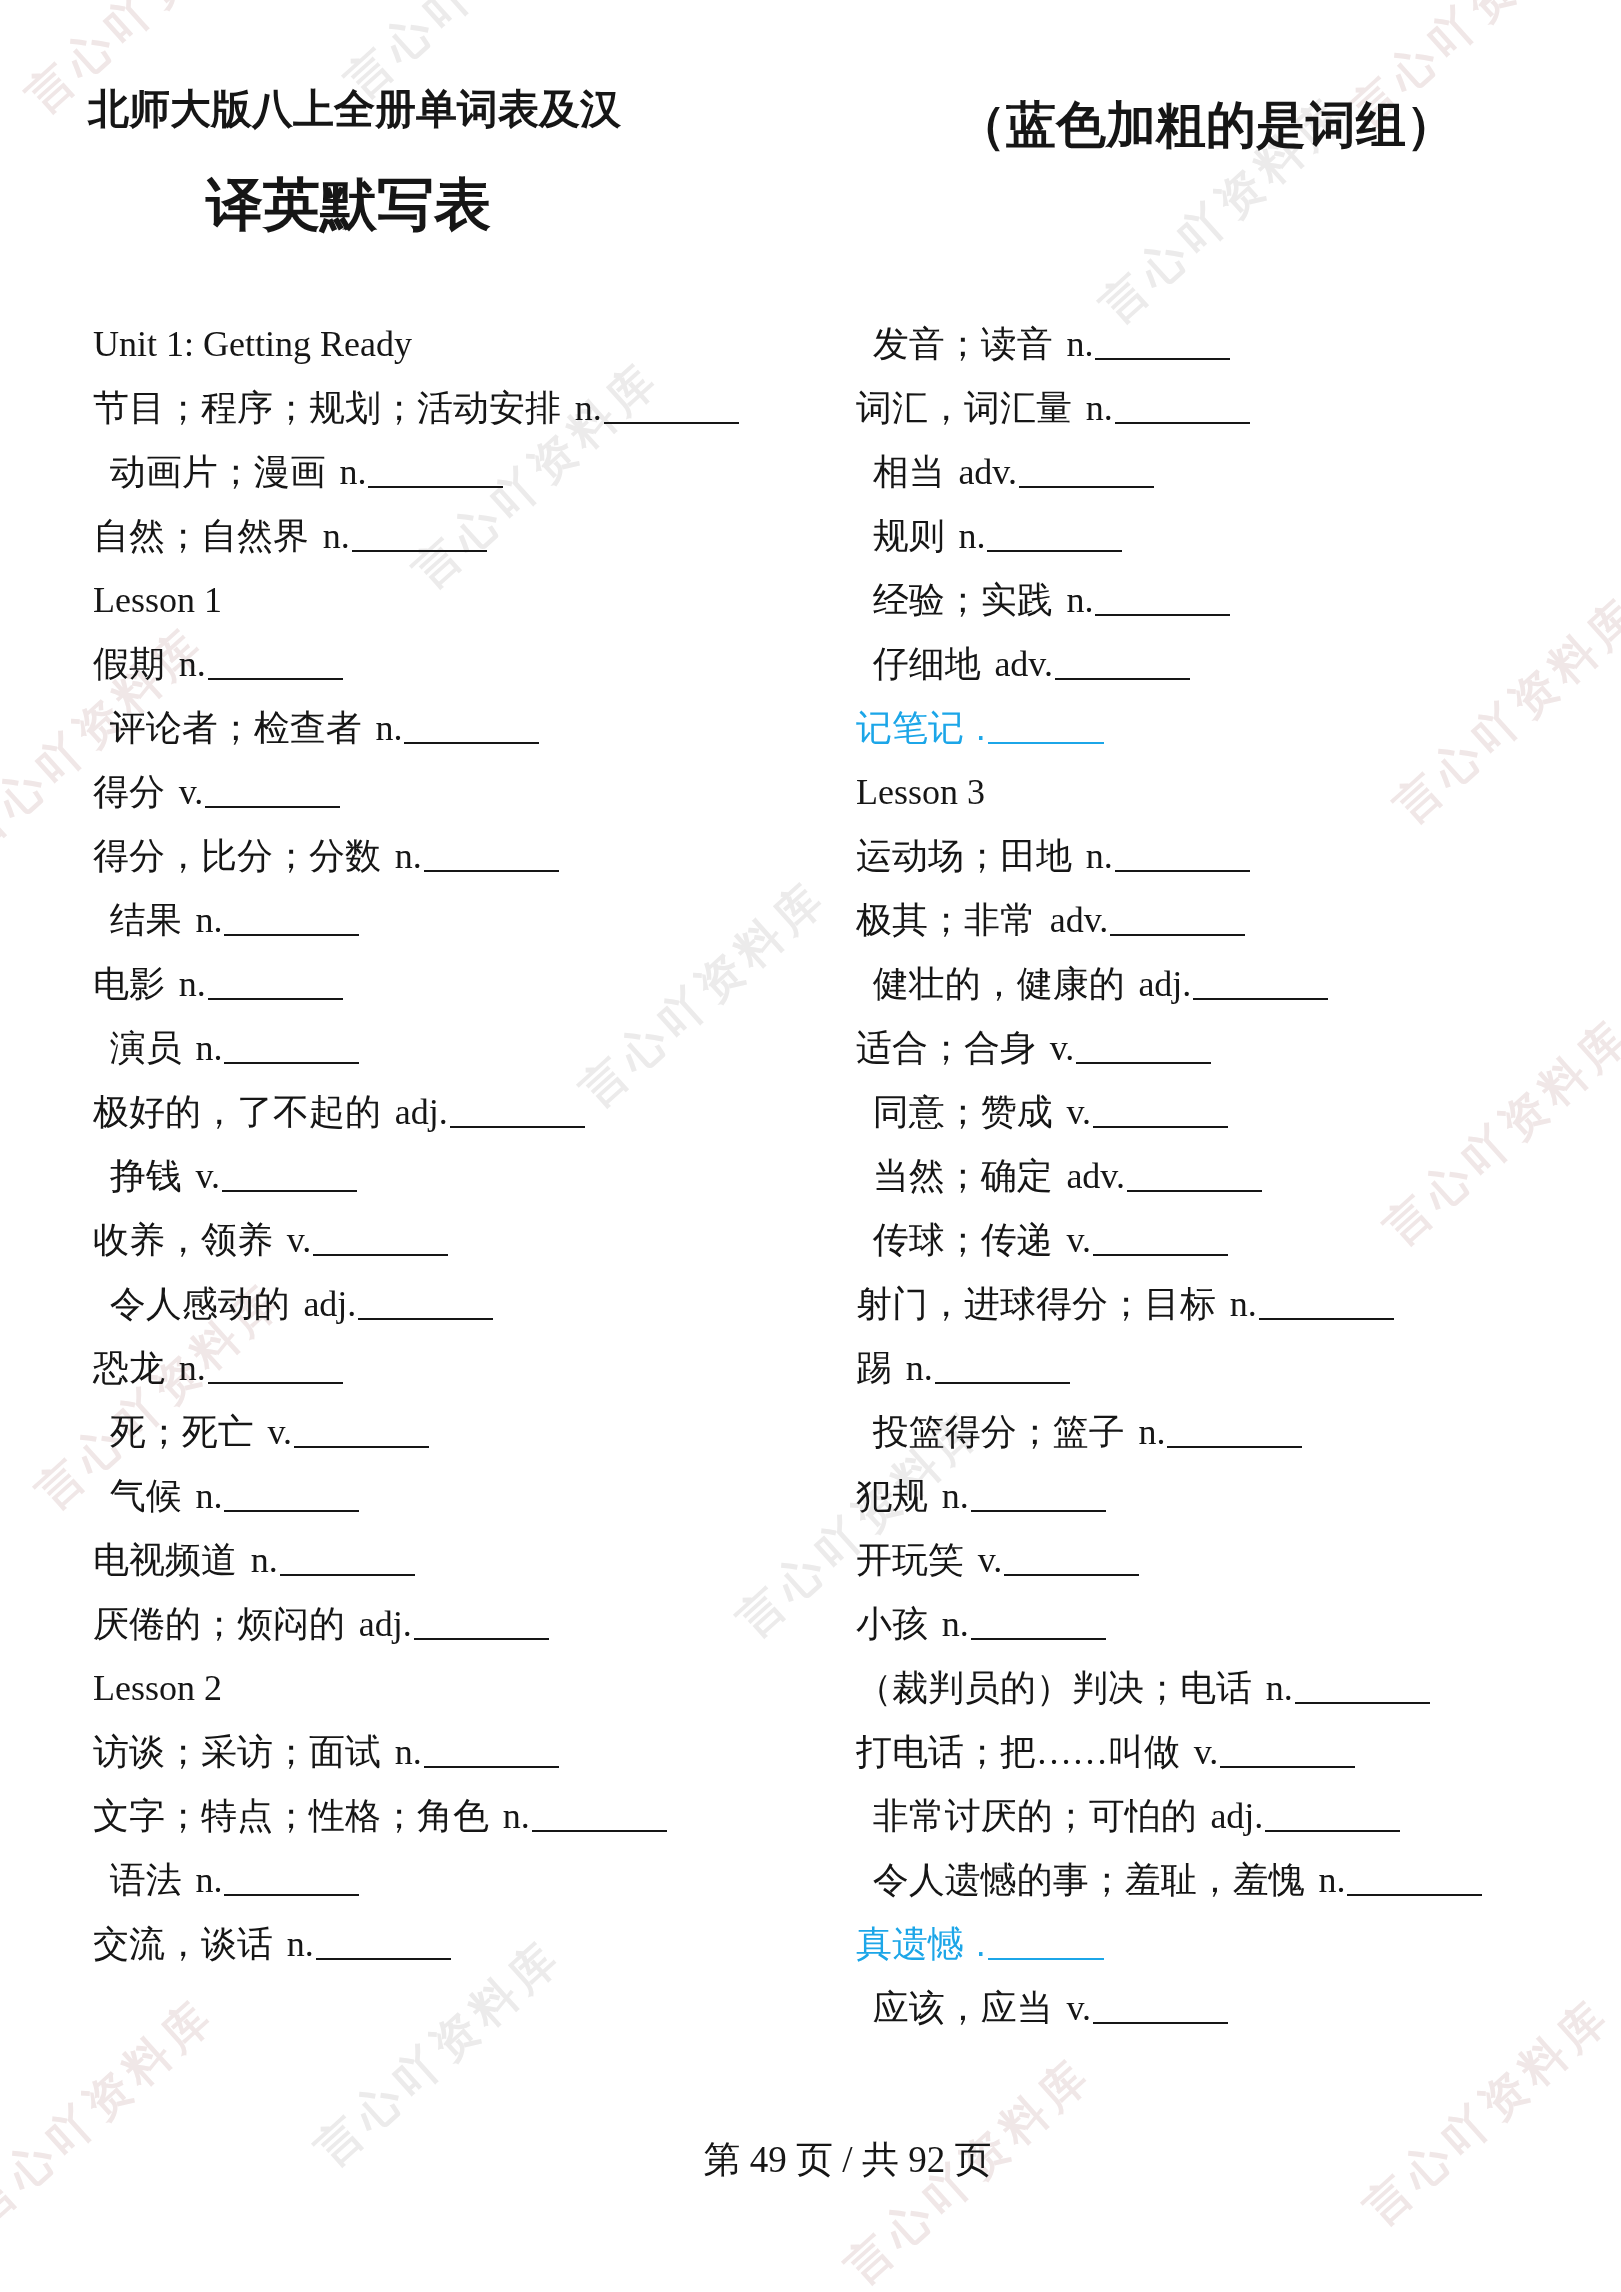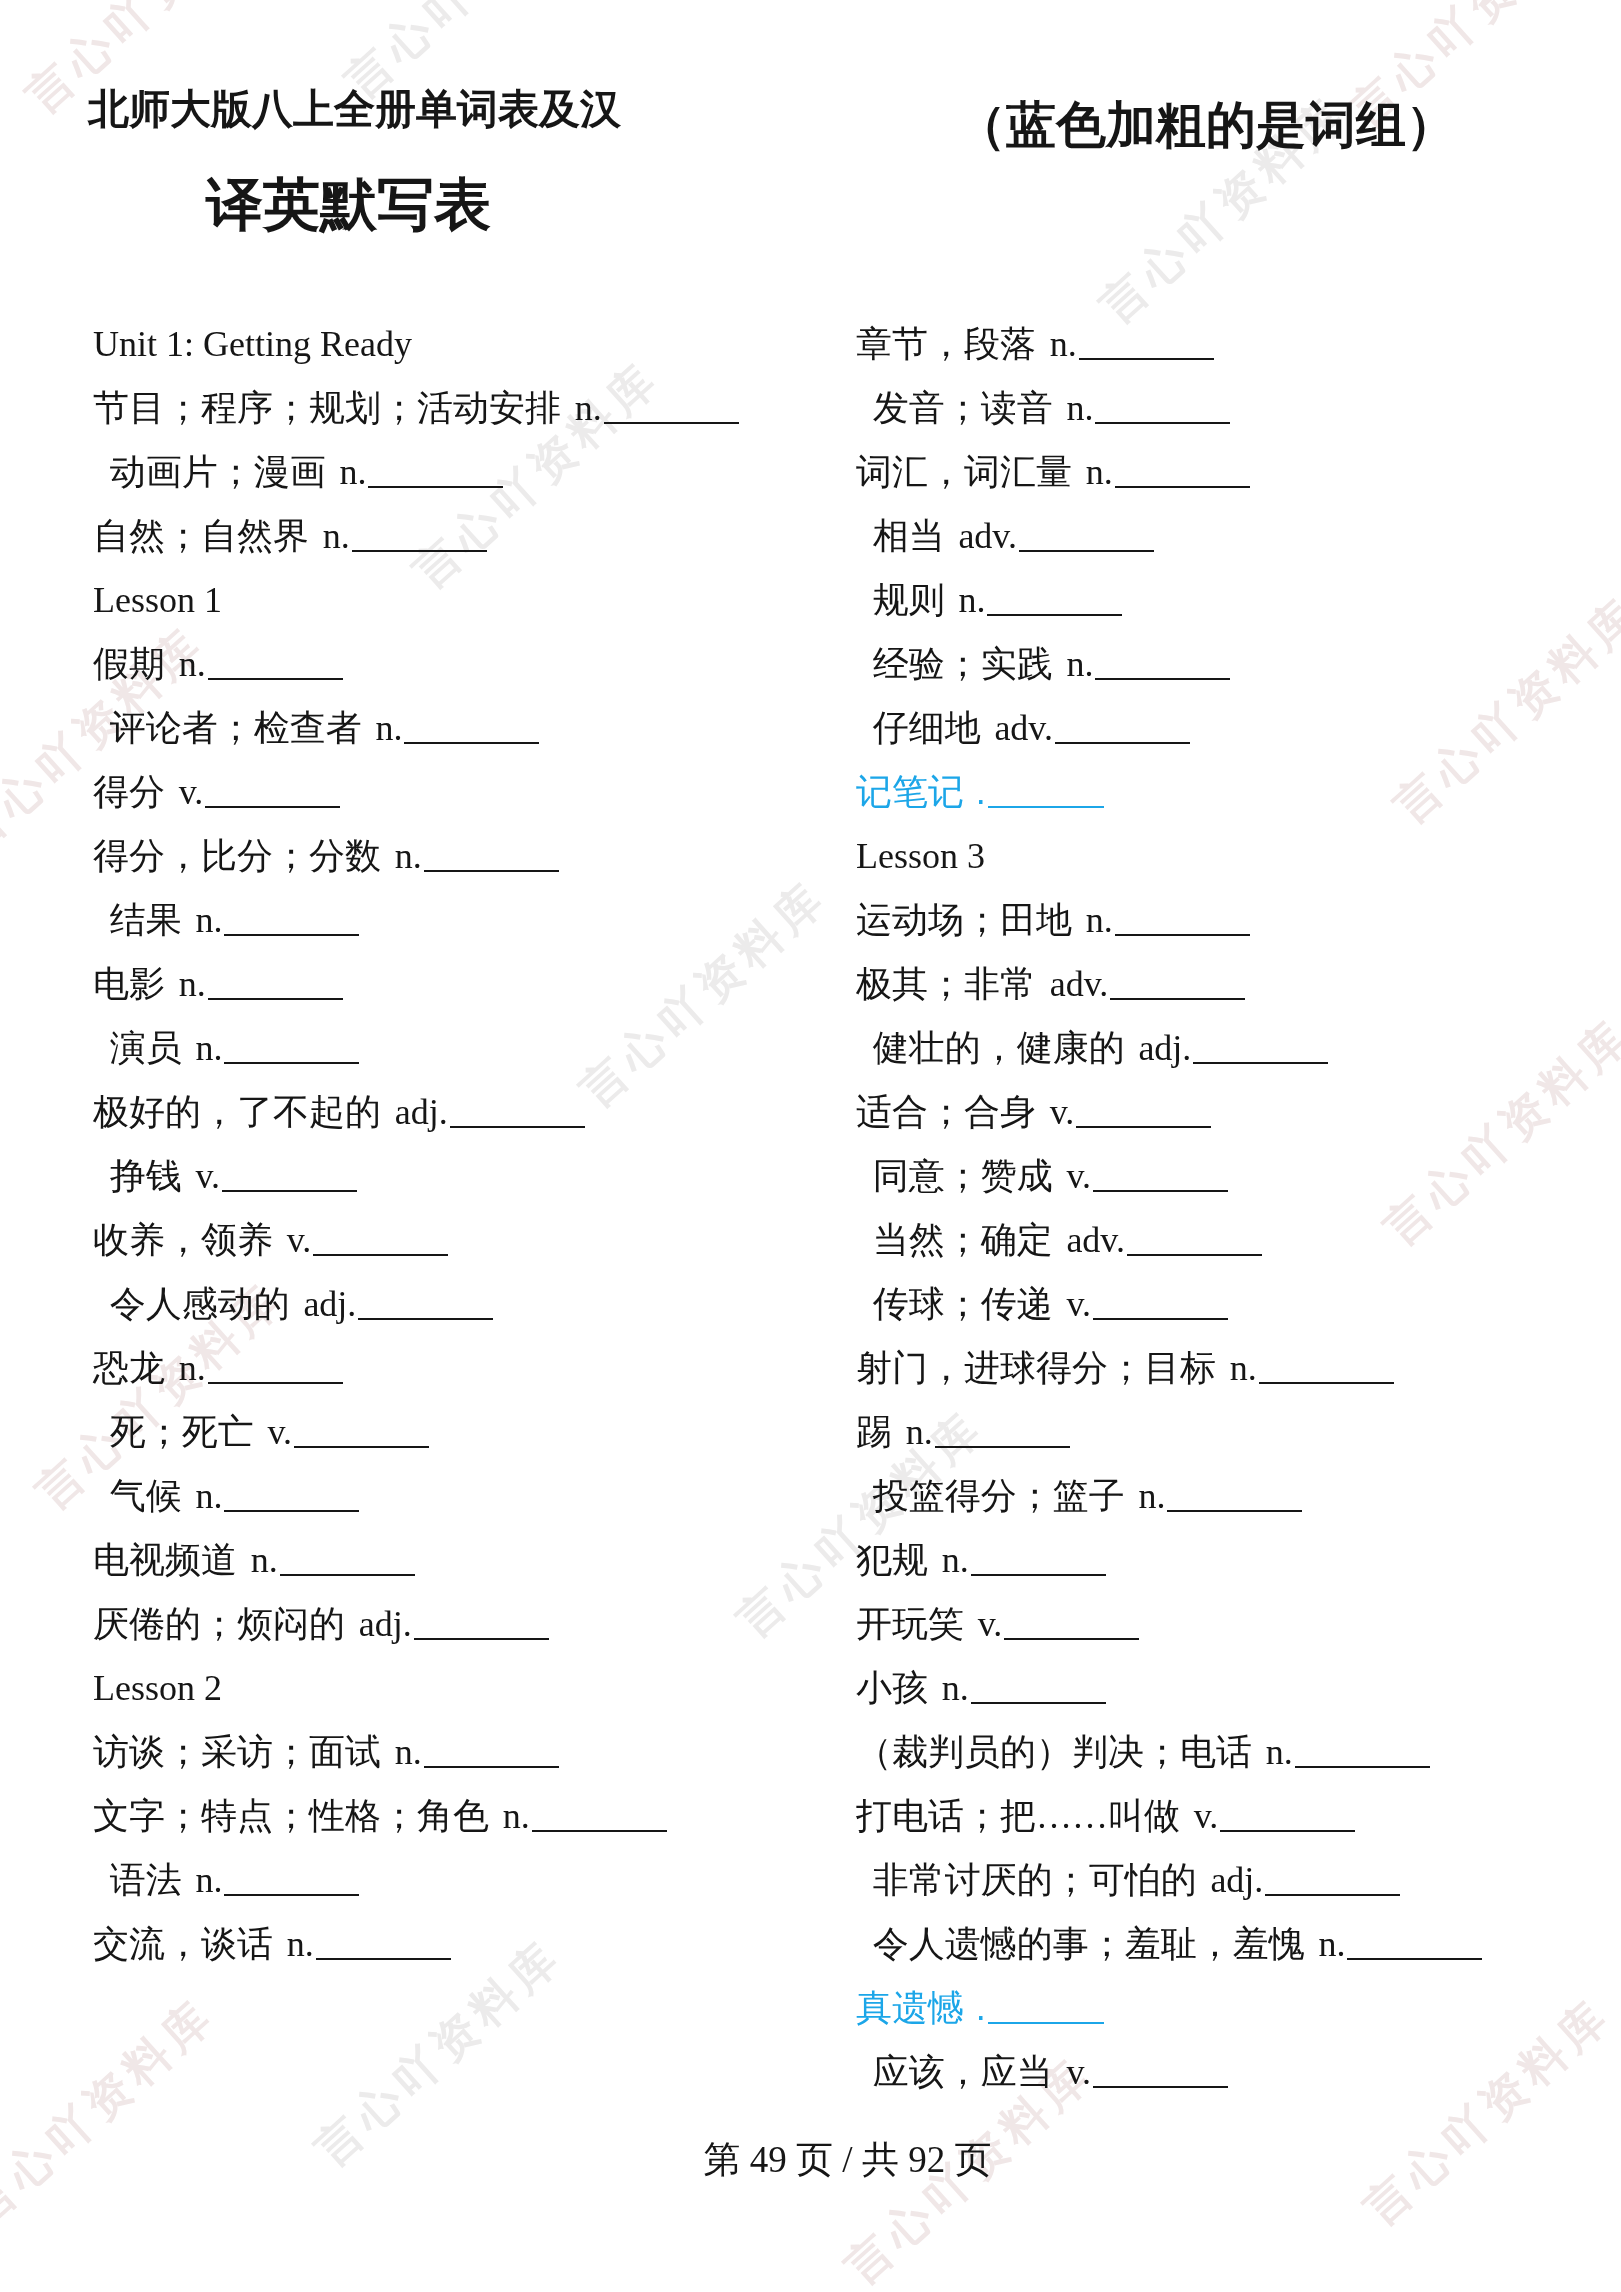--- a/index.html
+++ b/index.html
@@ -86,21 +86,20 @@
     <div class="row entry indent"><span class="zh">气候</span><span class="pos">n.</span><span class="blank"></span></div>
     <div class="row entry"><span class="zh">电视频道</span><span class="pos">n.</span><span class="blank"></span></div>
     <div class="row entry"><span class="zh">厌倦的；烦闷的</span><span class="pos">adj.</span><span class="blank"></span></div>
     <div class="row header"><span class="zh">Lesson 2</span></div>
     <div class="row entry"><span class="zh">访谈；采访；面试</span><span class="pos">n.</span><span class="blank"></span></div>
     <div class="row entry"><span class="zh">文字；特点；性格；角色</span><span class="pos">n.</span><span class="blank"></span></div>
     <div class="row entry indent"><span class="zh">语法</span><span class="pos">n.</span><span class="blank"></span></div>
     <div class="row entry"><span class="zh">交流，谈话</span><span class="pos">n.</span><span class="blank"></span></div>
   </div>
 <div class="col col-right">
-    <div class="row entry"><span class="zh">章节，段落</span><span class="pos">n.</span><span class="blank"></span></div>
     <div class="row entry indent"><span class="zh">发音；读音</span><span class="pos">n.</span><span class="blank"></span></div>
     <div class="row entry"><span class="zh">词汇，词汇量</span><span class="pos">n.</span><span class="blank"></span></div>
     <div class="row entry indent"><span class="zh">相当</span><span class="pos">adv.</span><span class="blank"></span></div>
     <div class="row entry indent"><span class="zh">规则</span><span class="pos">n.</span><span class="blank"></span></div>
     <div class="row entry indent"><span class="zh">经验；实践</span><span class="pos">n.</span><span class="blank"></span></div>
     <div class="row entry indent"><span class="zh">仔细地</span><span class="pos">adv.</span><span class="blank"></span></div>
     <div class="row phrase"><span class="zh">记笔记</span><span class="pos">.</span><span class="blank"></span></div>
     <div class="row header"><span class="zh">Lesson 3</span></div>
     <div class="row entry"><span class="zh">运动场；田地</span><span class="pos">n.</span><span class="blank"></span></div>
     <div class="row entry"><span class="zh">极其；非常</span><span class="pos">adv.</span><span class="blank"></span></div>

